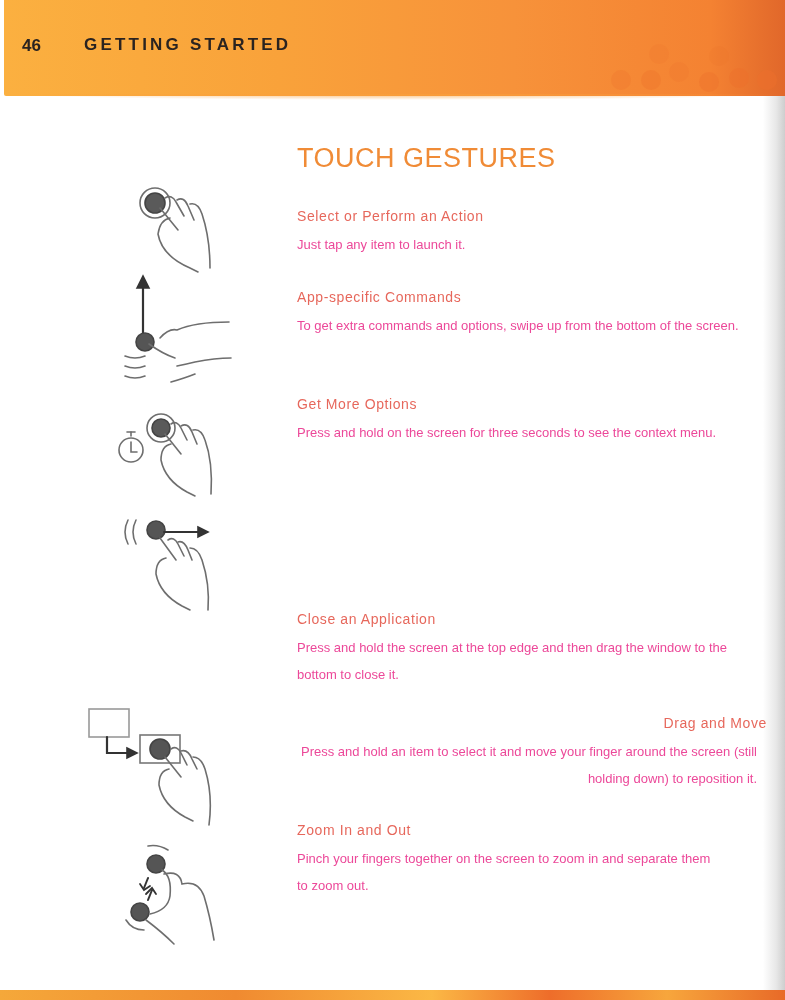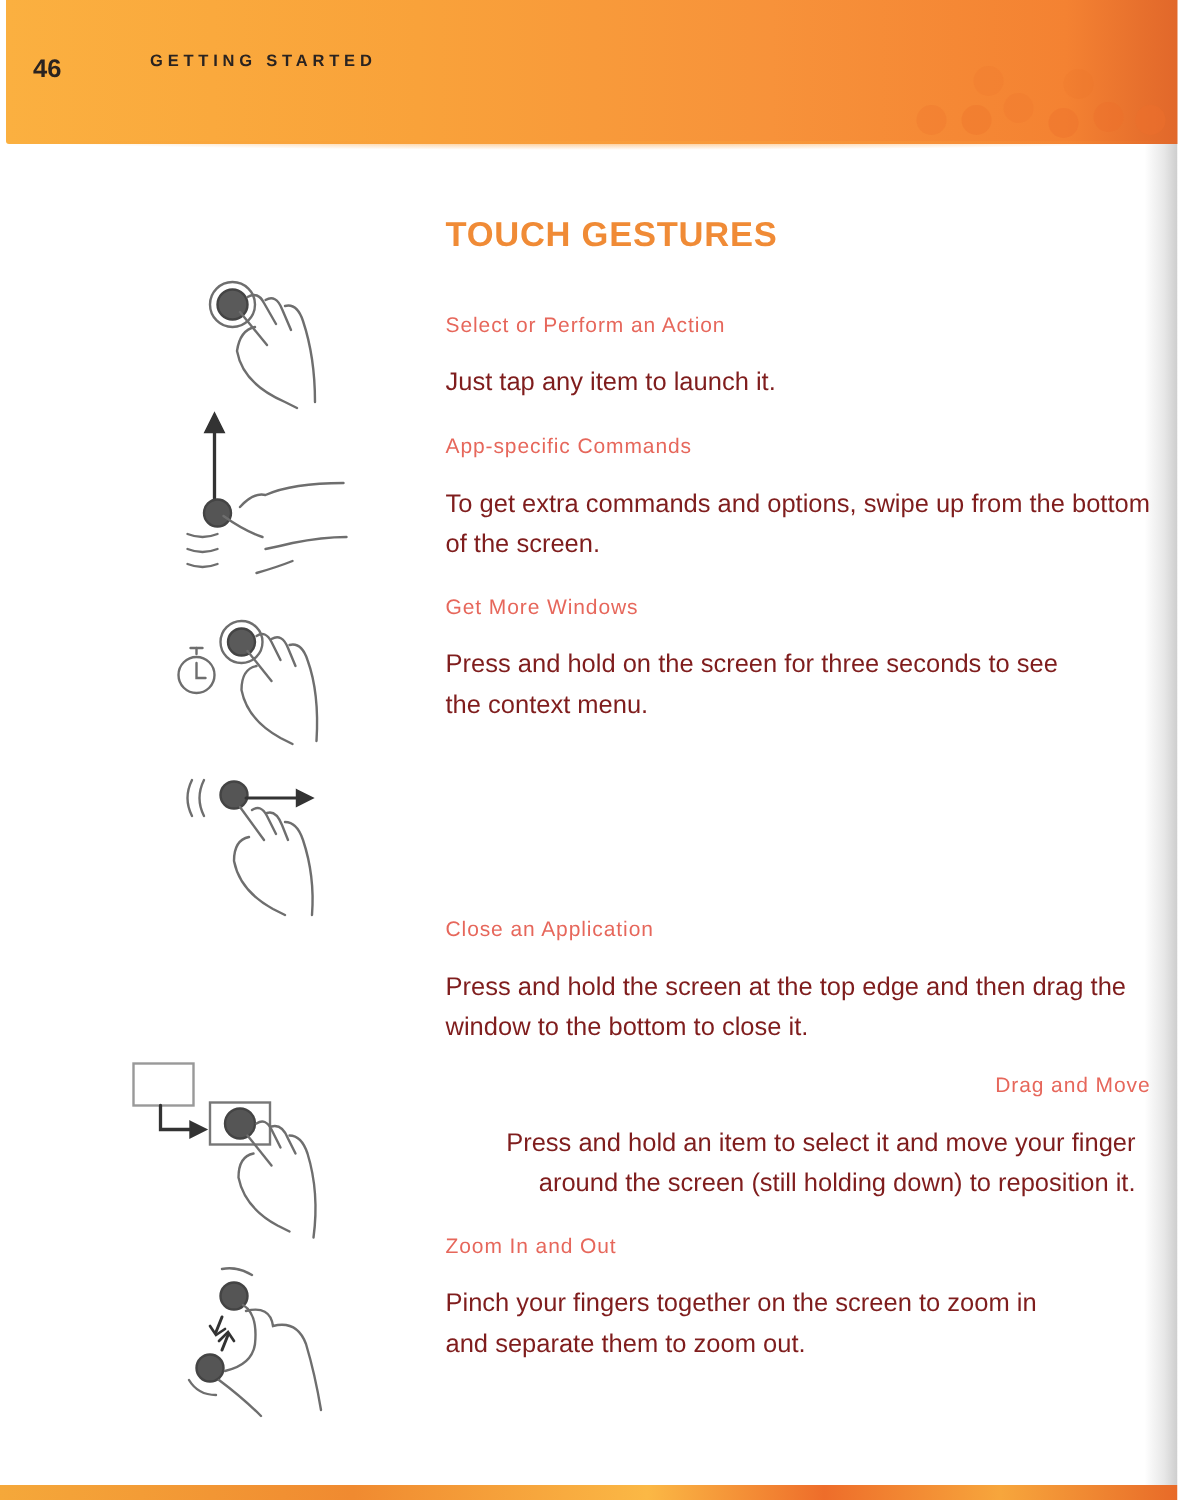--- a/index.html
+++ b/index.html
@@ -18,39 +18,39 @@
   }
   .header-dots { position: absolute; right: 0; top: 42px; width: 200px; height: 56px; }
   .header-dots span {
     position: absolute; width: 20px; height: 20px; border-radius: 50%;
     background: rgba(236,112,44,0.55);
   }
   .page-number {
     position: absolute; left: 18px; top: 36px; font-size: 17px; font-weight: bold; color: #2a2320;
   }
   .section-title {
-    position: absolute; left: 80px; top: 35px; font-size: 11px; font-weight: bold; letter-spacing: 3.2px; color: #2a2320; margin-left: 16px;
+    position: absolute; left: 80px; top: 35px; font-size: 17px; font-weight: bold; letter-spacing: 3.2px; color: #2a2320;
   }
 
   .footer-band {
     position: absolute; left: 0; bottom: 0; width: 785px; height: 10px;
     background: linear-gradient(90deg, #f5a83a 0%, #f08a30 30%, #fbb845 55%, #ee6d2a 70%, #f7a63c 85%, #e86a28 100%);
   }
   .right-shadow {
     position: absolute; right: 0; top: 96px; width: 22px; height: 894px;
     background: linear-gradient(90deg, rgba(255,255,255,0) 0%, rgba(225,225,225,0.8) 60%, rgba(200,200,200,0.9) 100%);
   }
 
   .page-heading {
-    position: absolute; left: 297px; top: 143px; font-size: 23px; font-weight: bold; color: #f08b36; letter-spacing: 0.5px; text-align: right;
+    position: absolute; left: 297px; top: 143px; font-size: 27px; font-weight: normal; color: #f08b36; letter-spacing: 0.5px; text-align: right;
   }
 
   .gesture { position: absolute; left: 297px; width: 470px; }
   .gesture-title { font-size: 14px; color: #e4574a; letter-spacing: 0.6px; line-height: 22px; opacity: 0.9; }
-  .gesture-desc { font-size: 17px; color: #7f1d1d; line-height: 27px; margin-top: 14px; }
+  .gesture-desc { font-size: 13px; color: #ec4899; line-height: 27px; margin-top: 4px; }
 
   .icon { position: absolute; }
   .icon svg { display: block; }
 </style>
 </head>
 <body>
 
 <div class="header-band">
   <div class="header-dots">
     <span style="left:22px; top:28px; opacity:.5"></span>
@@ -74,21 +74,21 @@
   <div class="gesture-title">Select or Perform an Action</div>
   <div class="gesture-desc">Just tap any item to launch it.</div>
 </div>
 
 <div class="gesture" style="top:286px;">
   <div class="gesture-title">App-specific Commands</div>
   <div class="gesture-desc">To get extra commands and options, swipe up from the bottom of the screen.</div>
 </div>
 
 <div class="gesture" style="top:393px;">
-  <div class="gesture-title">Get More Windows</div>
+  <div class="gesture-title">Get More Options</div>
   <div class="gesture-desc" style="width:420px;">Press and hold on the screen for three seconds to see the context menu.</div>
 </div>
 
 <div class="gesture" style="top:499px;">
 </div>
 
 <div class="gesture" style="top:608px;">
   <div class="gesture-title">Close an Application</div>
   <div class="gesture-desc" style="width:455px;">Press and hold the screen at the top edge and then drag the window to the bottom to close it.</div>
 </div>

